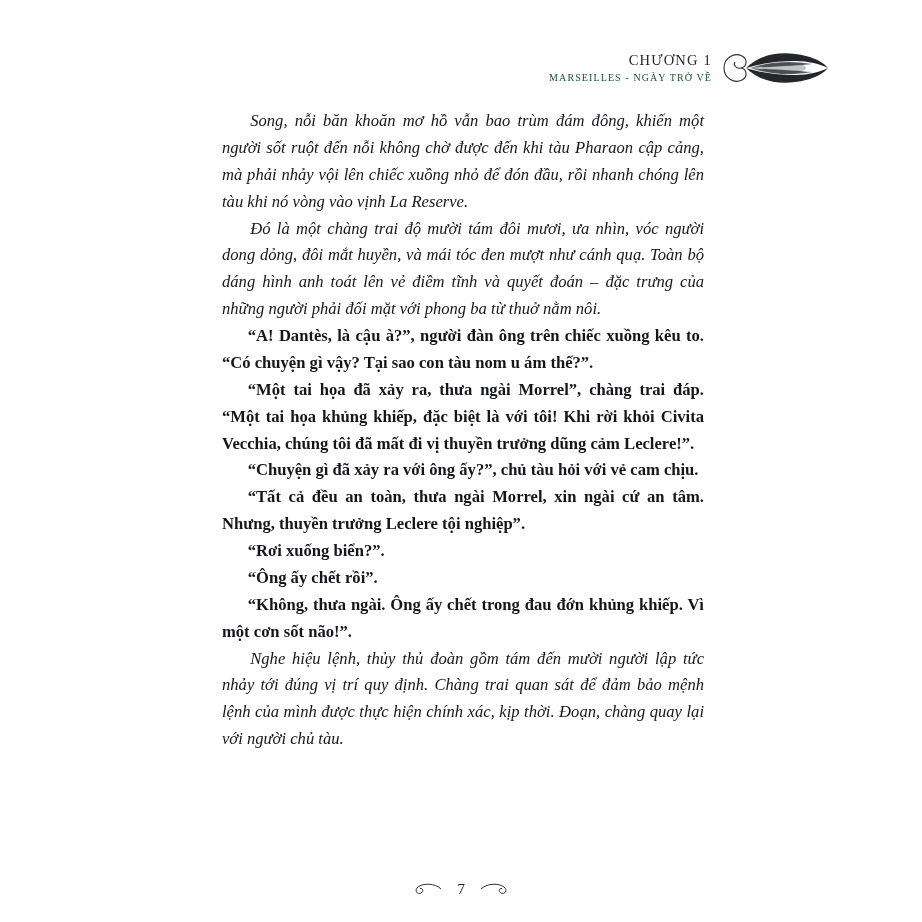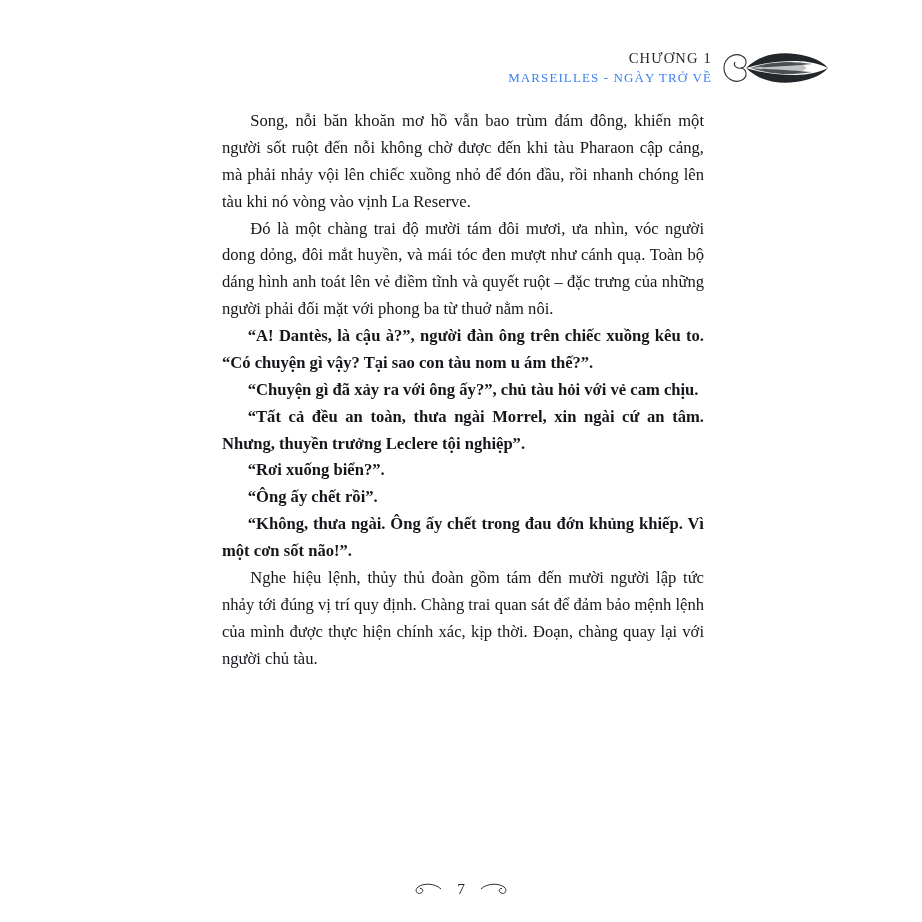--- a/index.html
+++ b/index.html
@@ -40,22 +40,22 @@
     font-family: "Liberation Serif", serif;
     font-variant: small-caps;
     letter-spacing: 1.2px;
     font-size: 14.5px;
     color: #25282c;
   }
   .chapter-title {
     font-family: "Liberation Serif", serif;
     font-variant: small-caps;
     letter-spacing: 1.1px;
-    font-size: 13px;
-    color: #3b82f6;
+    font-size: 10px;
+    color: #14532d;
     white-space: nowrap;
   }
   .header-orn {
     width: 110px;
     height: 44px;
     flex: 0 0 auto;
   }
 
   
   .content {
@@ -68,20 +68,21 @@
     margin: 0;
     font-size: 16.6px;
     line-height: 1.62;
     text-align: justify;
     text-justify: inter-word;
     color: #14161a;
     hyphens: none;
   }
   .content p.indent {
     text-indent: 1.7em;
+    font-style: italic;
   }
   .content p.indent-quote {
     text-indent: 1.55em;
     font-weight: bold;
   }
 
   
   .footer {
     position: absolute;
     bottom: 32px;
@@ -122,22 +123,23 @@
         <path d="M26 22 C40 36, 62 40, 86 34 C96 31.5, 104 27, 108 22 C100 26, 88 29, 76 29 C56 29, 38 26, 26 22 Z"></path>
         <path d="M30 22 C48 16, 70 14, 92 18 C78 19.5, 58 20.5, 30 22 Z" opacity="0.75"></path>
         <path d="M30 22 C48 28, 70 30, 92 26 C78 24.5, 58 23.5, 30 22 Z" opacity="0.75"></path>
         <ellipse cx="64" cy="22" rx="22" ry="5.5" opacity="0.28"></ellipse>
       </g>
     </svg>
   </div>
 
   <div class="content">
     <p class="indent">Song, nỗi băn khoăn mơ hồ vẫn bao trùm đám đông, khiến một người sốt ruột đến nỗi không chờ được đến khi tàu Pharaon cập cảng, mà phải nhảy vội lên chiếc xuồng nhỏ để đón đầu, rồi nhanh chóng lên tàu khi nó vòng vào vịnh La Reserve.</p>
-    <p class="indent">Đó là một chàng trai độ mười tám đôi mươi, ưa nhìn, vóc người dong dỏng, đôi mắt huyền, và mái tóc đen mượt như cánh quạ. Toàn bộ dáng hình anh toát lên vẻ điềm tĩnh và quyết ruột – đặc trưng của những người phải đối mặt với phong ba từ thuở nằm nôi.</p>
+    <p class="indent">Đó là một chàng trai độ mười tám đôi mươi, ưa nhìn, vóc người dong dỏng, đôi mắt huyền, và mái tóc đen mượt như cánh quạ. Toàn bộ dáng hình anh toát lên vẻ điềm tĩnh và quyết đoán – đặc trưng của những người phải đối mặt với phong ba từ thuở nằm nôi.</p>
     <p class="indent-quote">“A! Dantès, là cậu à?”, người đàn ông trên chiếc xuồng kêu to. “Có chuyện gì vậy? Tại sao con tàu nom u ám thế?”.</p>
+    <p class="indent-quote">“Một tai họa đã xảy ra, thưa ngài Morrel”, chàng trai đáp. “Một tai họa khủng khiếp, đặc biệt là với tôi! Khi rời khỏi Civita Vecchia, chúng tôi đã mất đi vị thuyền trưởng dũng cảm Leclere!”.</p>
     <p class="indent-quote">“Chuyện gì đã xảy ra với ông ấy?”, chủ tàu hỏi với vẻ cam chịu.</p>
     <p class="indent-quote">“Tất cả đều an toàn, thưa ngài Morrel, xin ngài cứ an tâm. Nhưng, thuyền trưởng Leclere tội nghiệp”.</p>
     <p class="indent-quote">“Rơi xuống biển?”.</p>
     <p class="indent-quote">“Ông ấy chết rồi”.</p>
     <p class="indent-quote">“Không, thưa ngài. Ông ấy chết trong đau đớn khủng khiếp. Vì một cơn sốt não!”.</p>
     <p class="indent">Nghe hiệu lệnh, thủy thủ đoàn gồm tám đến mười người lập tức nhảy tới đúng vị trí quy định. Chàng trai quan sát để đảm bảo mệnh lệnh của mình được thực hiện chính xác, kịp thời. Đoạn, chàng quay lại với người chủ tàu.</p>
   </div>
 
   <div class="footer">
     <svg class="footer-orn" viewBox="0 0 34 16" xmlns="http://www.w3.org/2000/svg">

